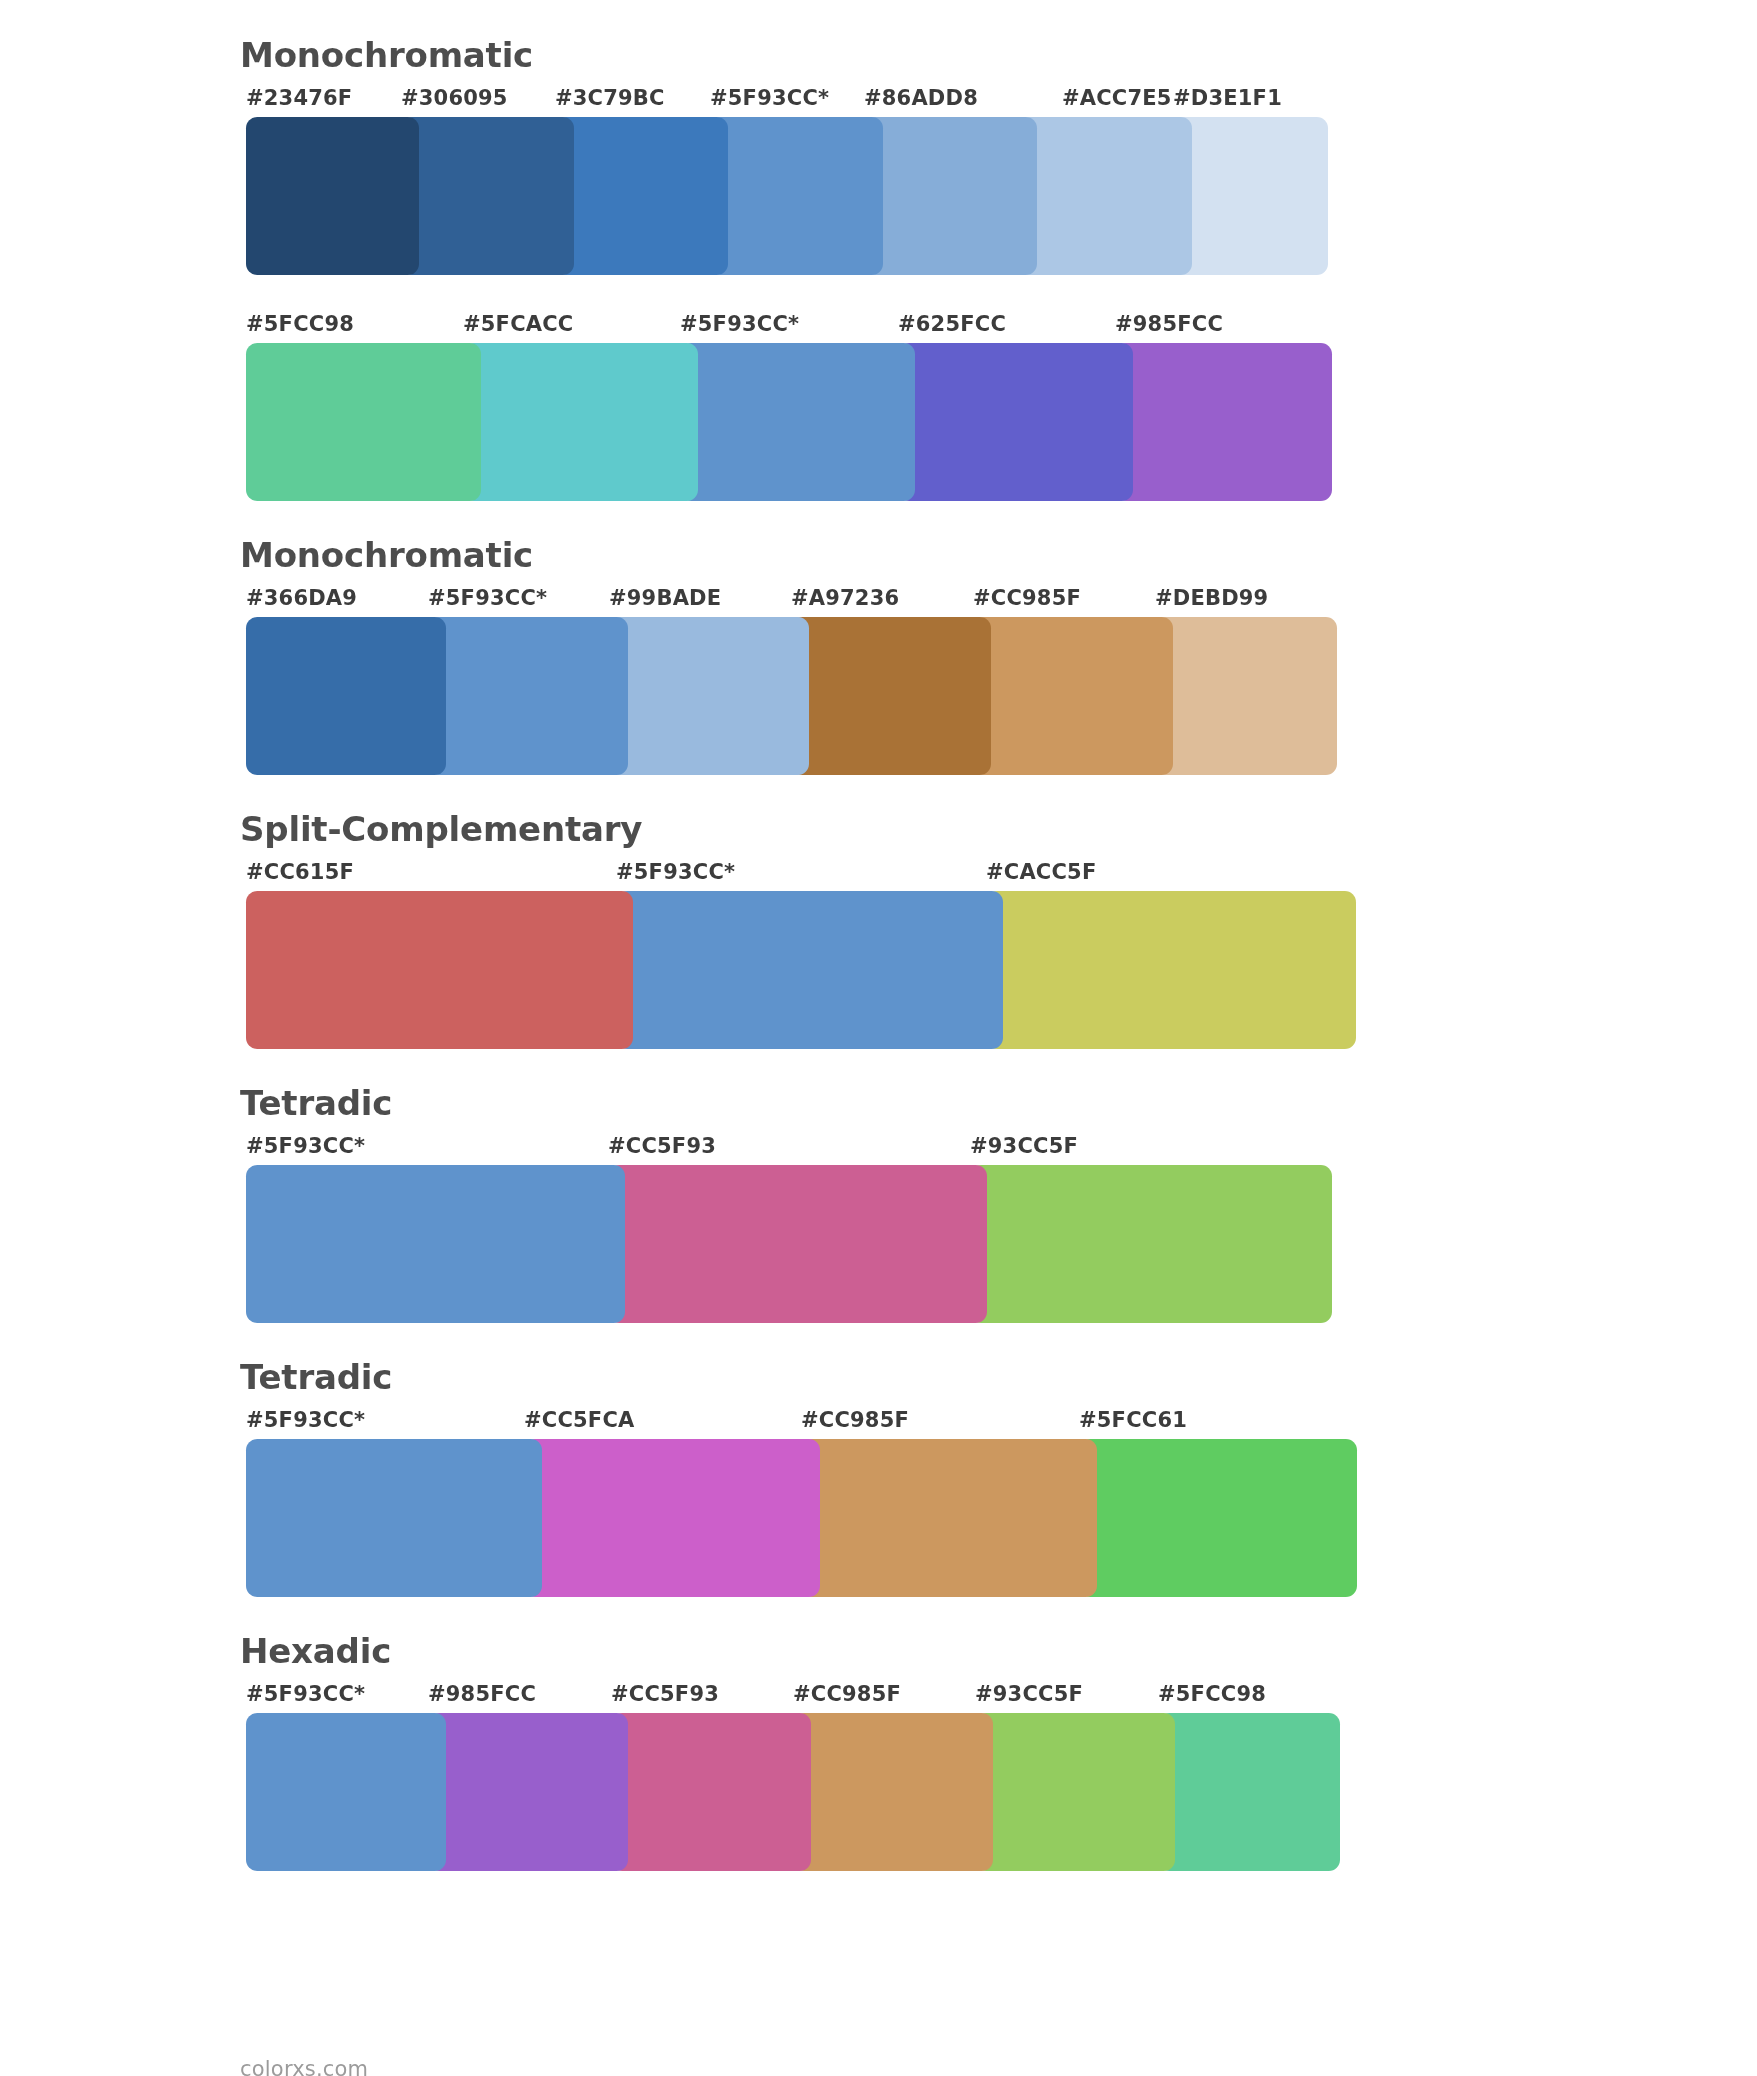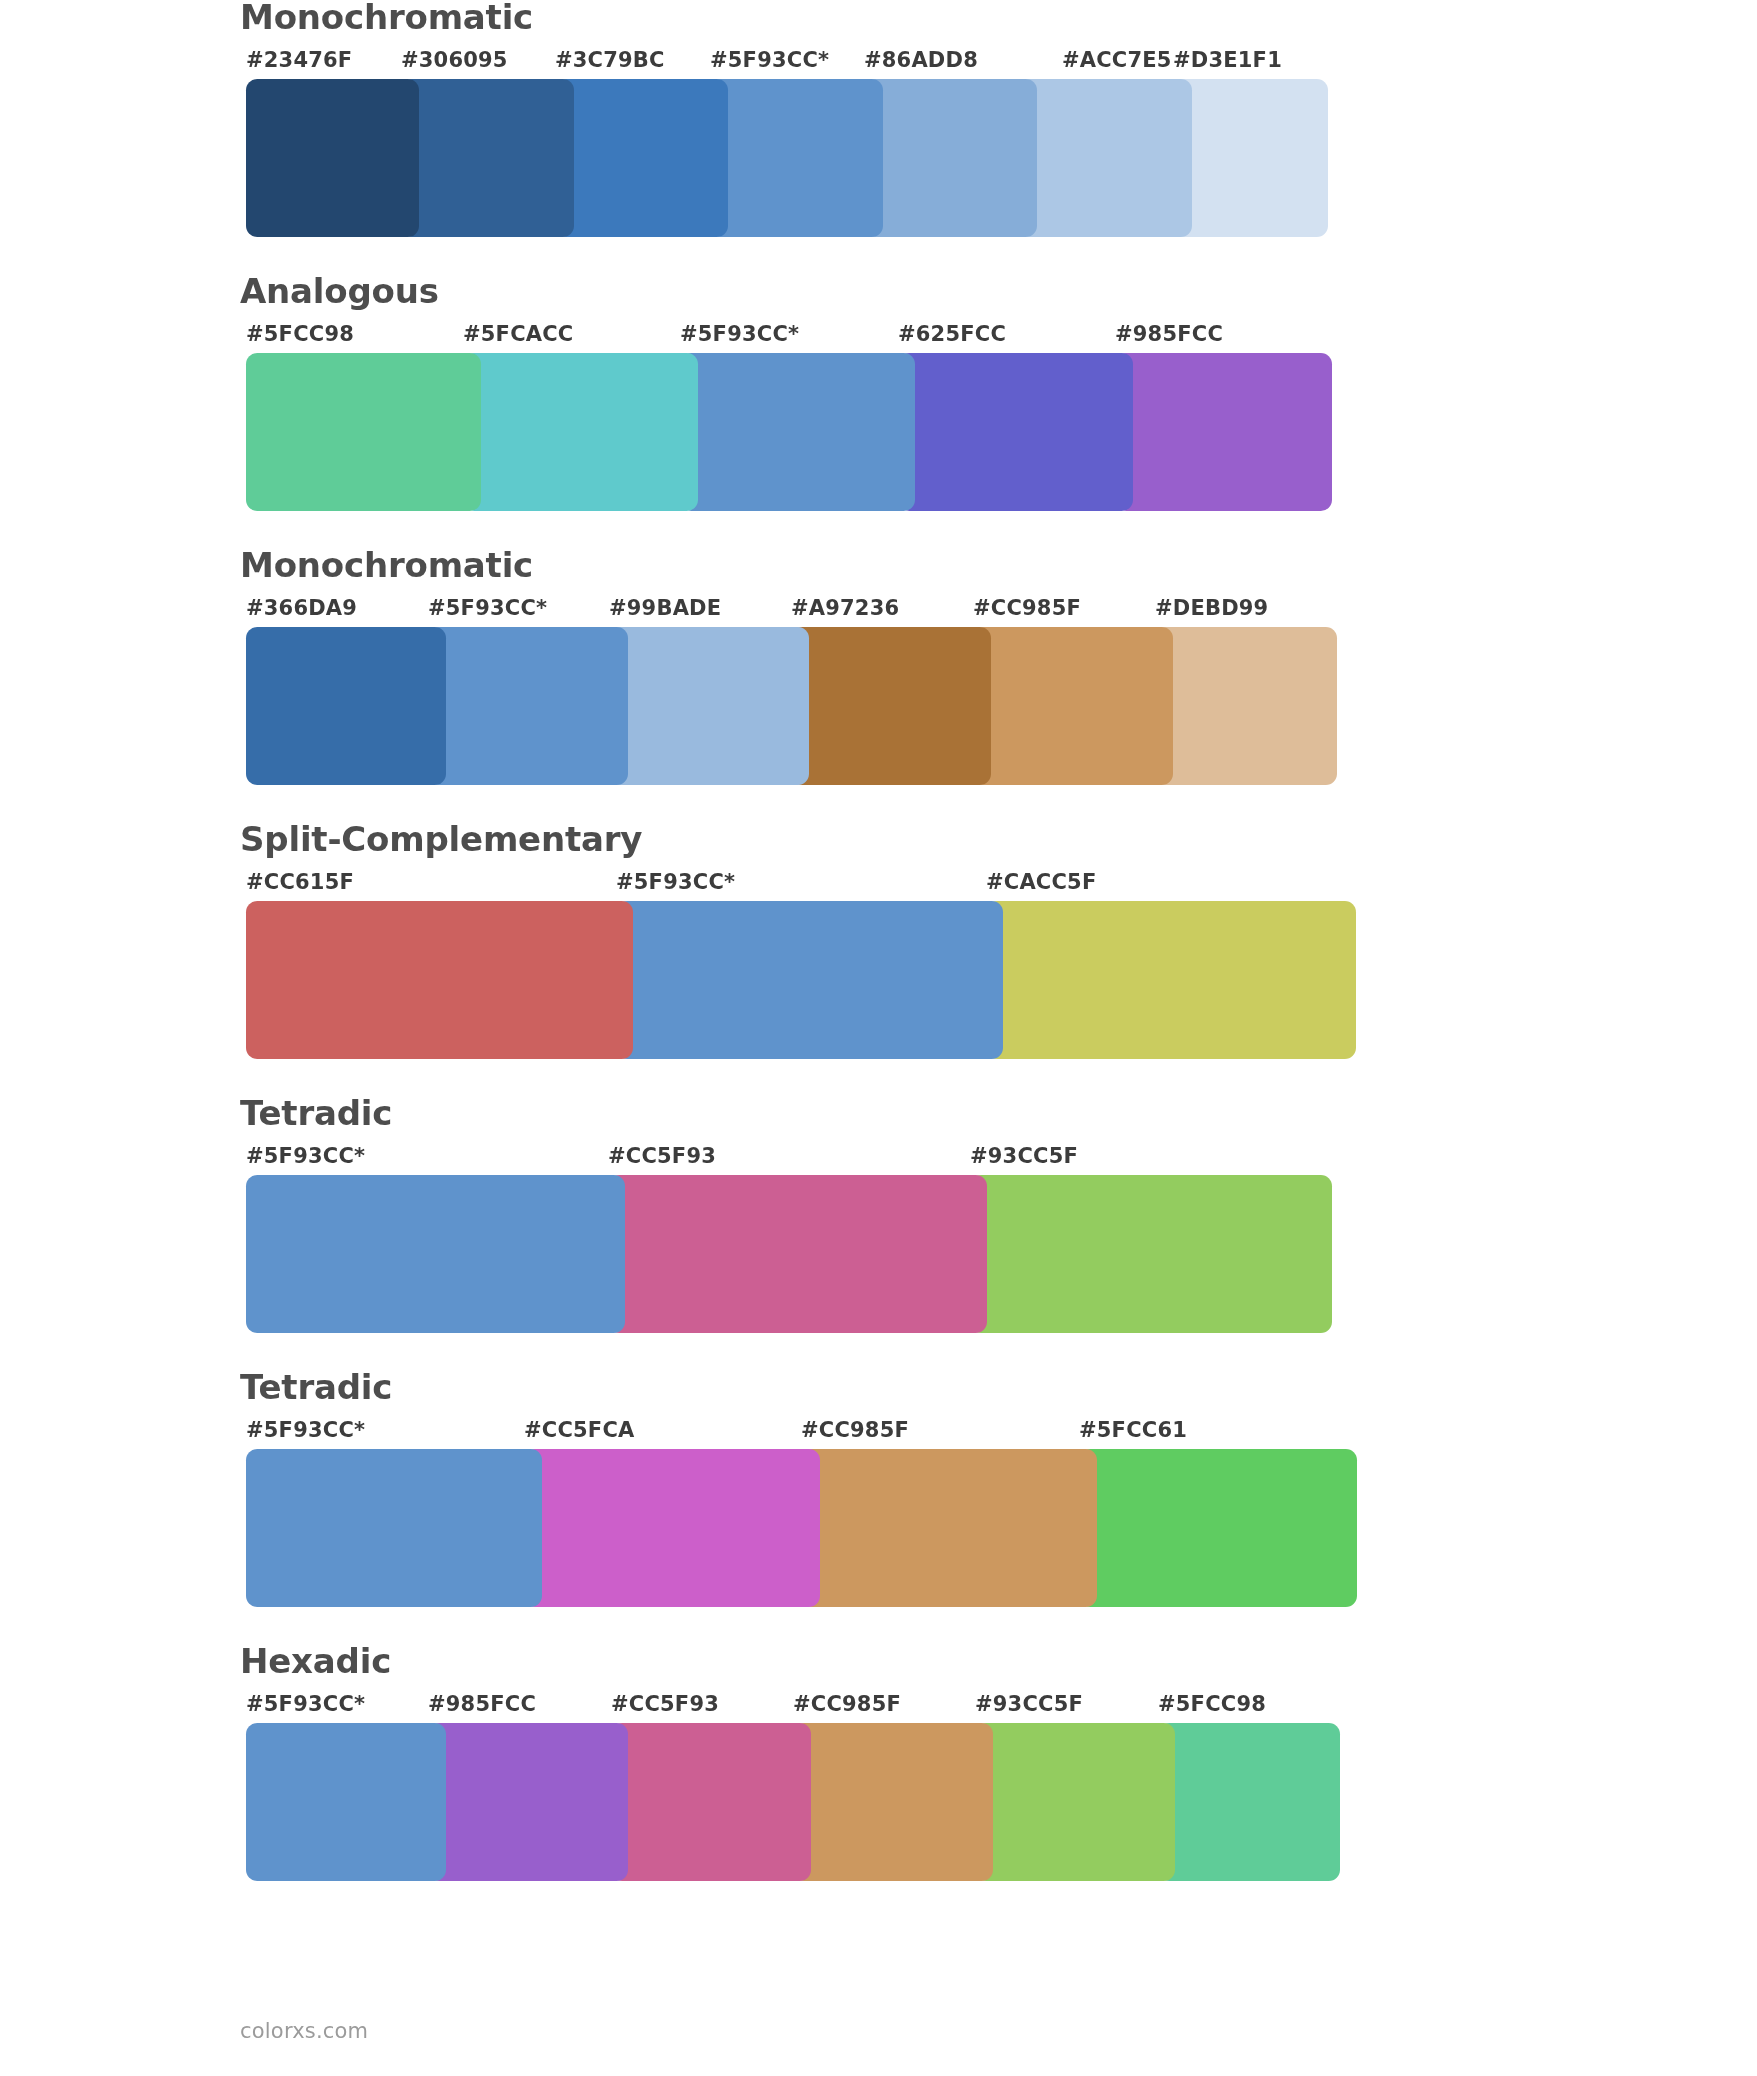--- a/index.html
+++ b/index.html
@@ -39,20 +39,21 @@
     font-size: 37px;
     font-weight: bold;
     color: #2b2b2b;
     letter-spacing: -0.2px;
     line-height: 1.2;
     margin: 8px 0 0 0;
   }
 
   
   .sections {
+    margin-top: 38px;
   }
   .section {
     position: relative;
     padding-left: 240px;
   }
   .section-title {
     font-size: 34px;
     font-weight: bold;
     color: #4d4d4d;
     letter-spacing: -0.2px;
@@ -128,21 +129,20 @@
             <div class="swatch" title="#306095" style="left: 155px; width: 173px; height: 158px; border-radius: 11.2px; background: rgb(48, 96, 149); z-index: 6;"></div>
             <div class="swatch" title="#3C79BC" style="left: 309px; width: 173px; height: 158px; border-radius: 11.2px; background: rgb(60, 121, 188); z-index: 5;"></div>
             <div class="swatch" title="#5F93CC*" style="left: 464px; width: 173px; height: 158px; border-radius: 11.2px; background: rgb(95, 147, 204); z-index: 4;"></div>
             <div class="swatch" title="#86ADD8" style="left: 618px; width: 173px; height: 158px; border-radius: 11.2px; background: rgb(134, 173, 216); z-index: 3;"></div>
             <div class="swatch" title="#ACC7E5" style="left: 773px; width: 173px; height: 158px; border-radius: 11.2px; background: rgb(172, 199, 229); z-index: 2;"></div>
             <div class="swatch" title="#D3E1F1" style="left: 927px; width: 155px; height: 158px; border-radius: 11.2px; background: rgb(211, 225, 241); z-index: 1;"></div>
           </div>
         </div>
       </div>
       <div class="section">
-        <div class="section-title">Analogous</div>
         <div class="swatch-block">
           <div class="labels-row">
             <div class="hex-label" style="left: 0px;">#5FCC98</div>
             <div class="hex-label" style="left: 217px;">#5FCACC</div>
             <div class="hex-label" style="left: 434px;">#5F93CC*</div>
             <div class="hex-label" style="left: 652px;">#625FCC</div>
             <div class="hex-label" style="left: 869px;">#985FCC</div>
           </div>
           <div class="swatches-row" style="height: 158px;">
             <div class="swatch" title="#5FCC98" style="left: 0px; width: 235px; height: 158px; border-radius: 11.2px; background: rgb(95, 204, 152); z-index: 5;"></div>

